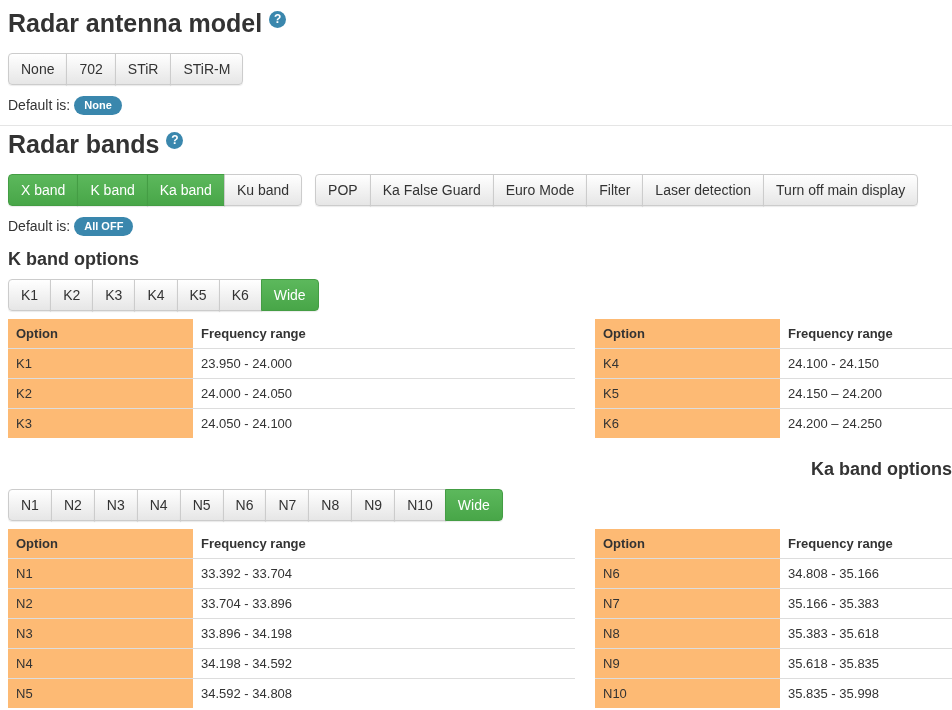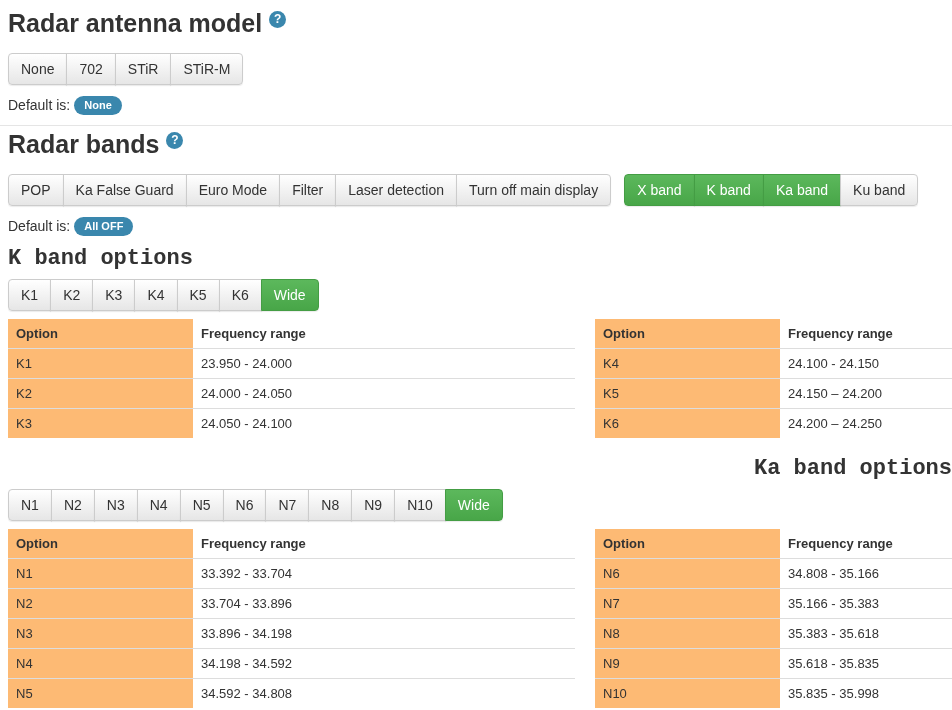--- a/index.html
+++ b/index.html
@@ -13,26 +13,25 @@
     overflow: hidden;
   }
   h1.section-title {
     font-size: 25px;
     font-weight: bold;
     margin: 2px 0 0 0;
     line-height: 27px;
     color: #333;
   }
   h2.sub-title {
-    font-size: 22px;
+    font-size: 18px;
     font-weight: bold;
     margin: 13px 0 0 0;
     line-height: 20px;
     color: #333;
-    font-family: Liberation Mono, monospace;
   }
   .help-icon {
     display: inline-block;
     width: 17px; height: 17px;
     border-radius: 50%;
     background: #3a87ad;
     color: #fff;
     font-size: 12px;
     font-weight: bold;
     line-height: 17px;
@@ -130,32 +129,32 @@
 </div>
 
 <hr class="divider">
 
 <h1 class="section-title second">
   <span>Radar bands</span><span class="help-icon">?</span>
 </h1>
 
 <div class="groups-row">
   <div class="btn-group">
+      <button class="btn on">X band</button>
+      <button class="btn on">K band</button>
+      <button class="btn on">Ka band</button>
+      <button class="btn">Ku band</button>
+    </div>
+  <div class="btn-group">
       <button class="btn">POP</button>
       <button class="btn">Ka False Guard</button>
       <button class="btn">Euro Mode</button>
       <button class="btn">Filter</button>
       <button class="btn">Laser detection</button>
       <button class="btn">Turn off main display</button>
-    </div>
-  <div class="btn-group">
-      <button class="btn on">X band</button>
-      <button class="btn on">K band</button>
-      <button class="btn on">Ka band</button>
-      <button class="btn">Ku band</button>
     </div>
 </div>
 
 <div class="default-line">
   <span>Default is:</span><span class="pill-badge">All OFF</span>
 </div>
 
 <h2 class="sub-title">K band options</h2>
 
 <div class="groups-row" style="margin-top:10px;">

